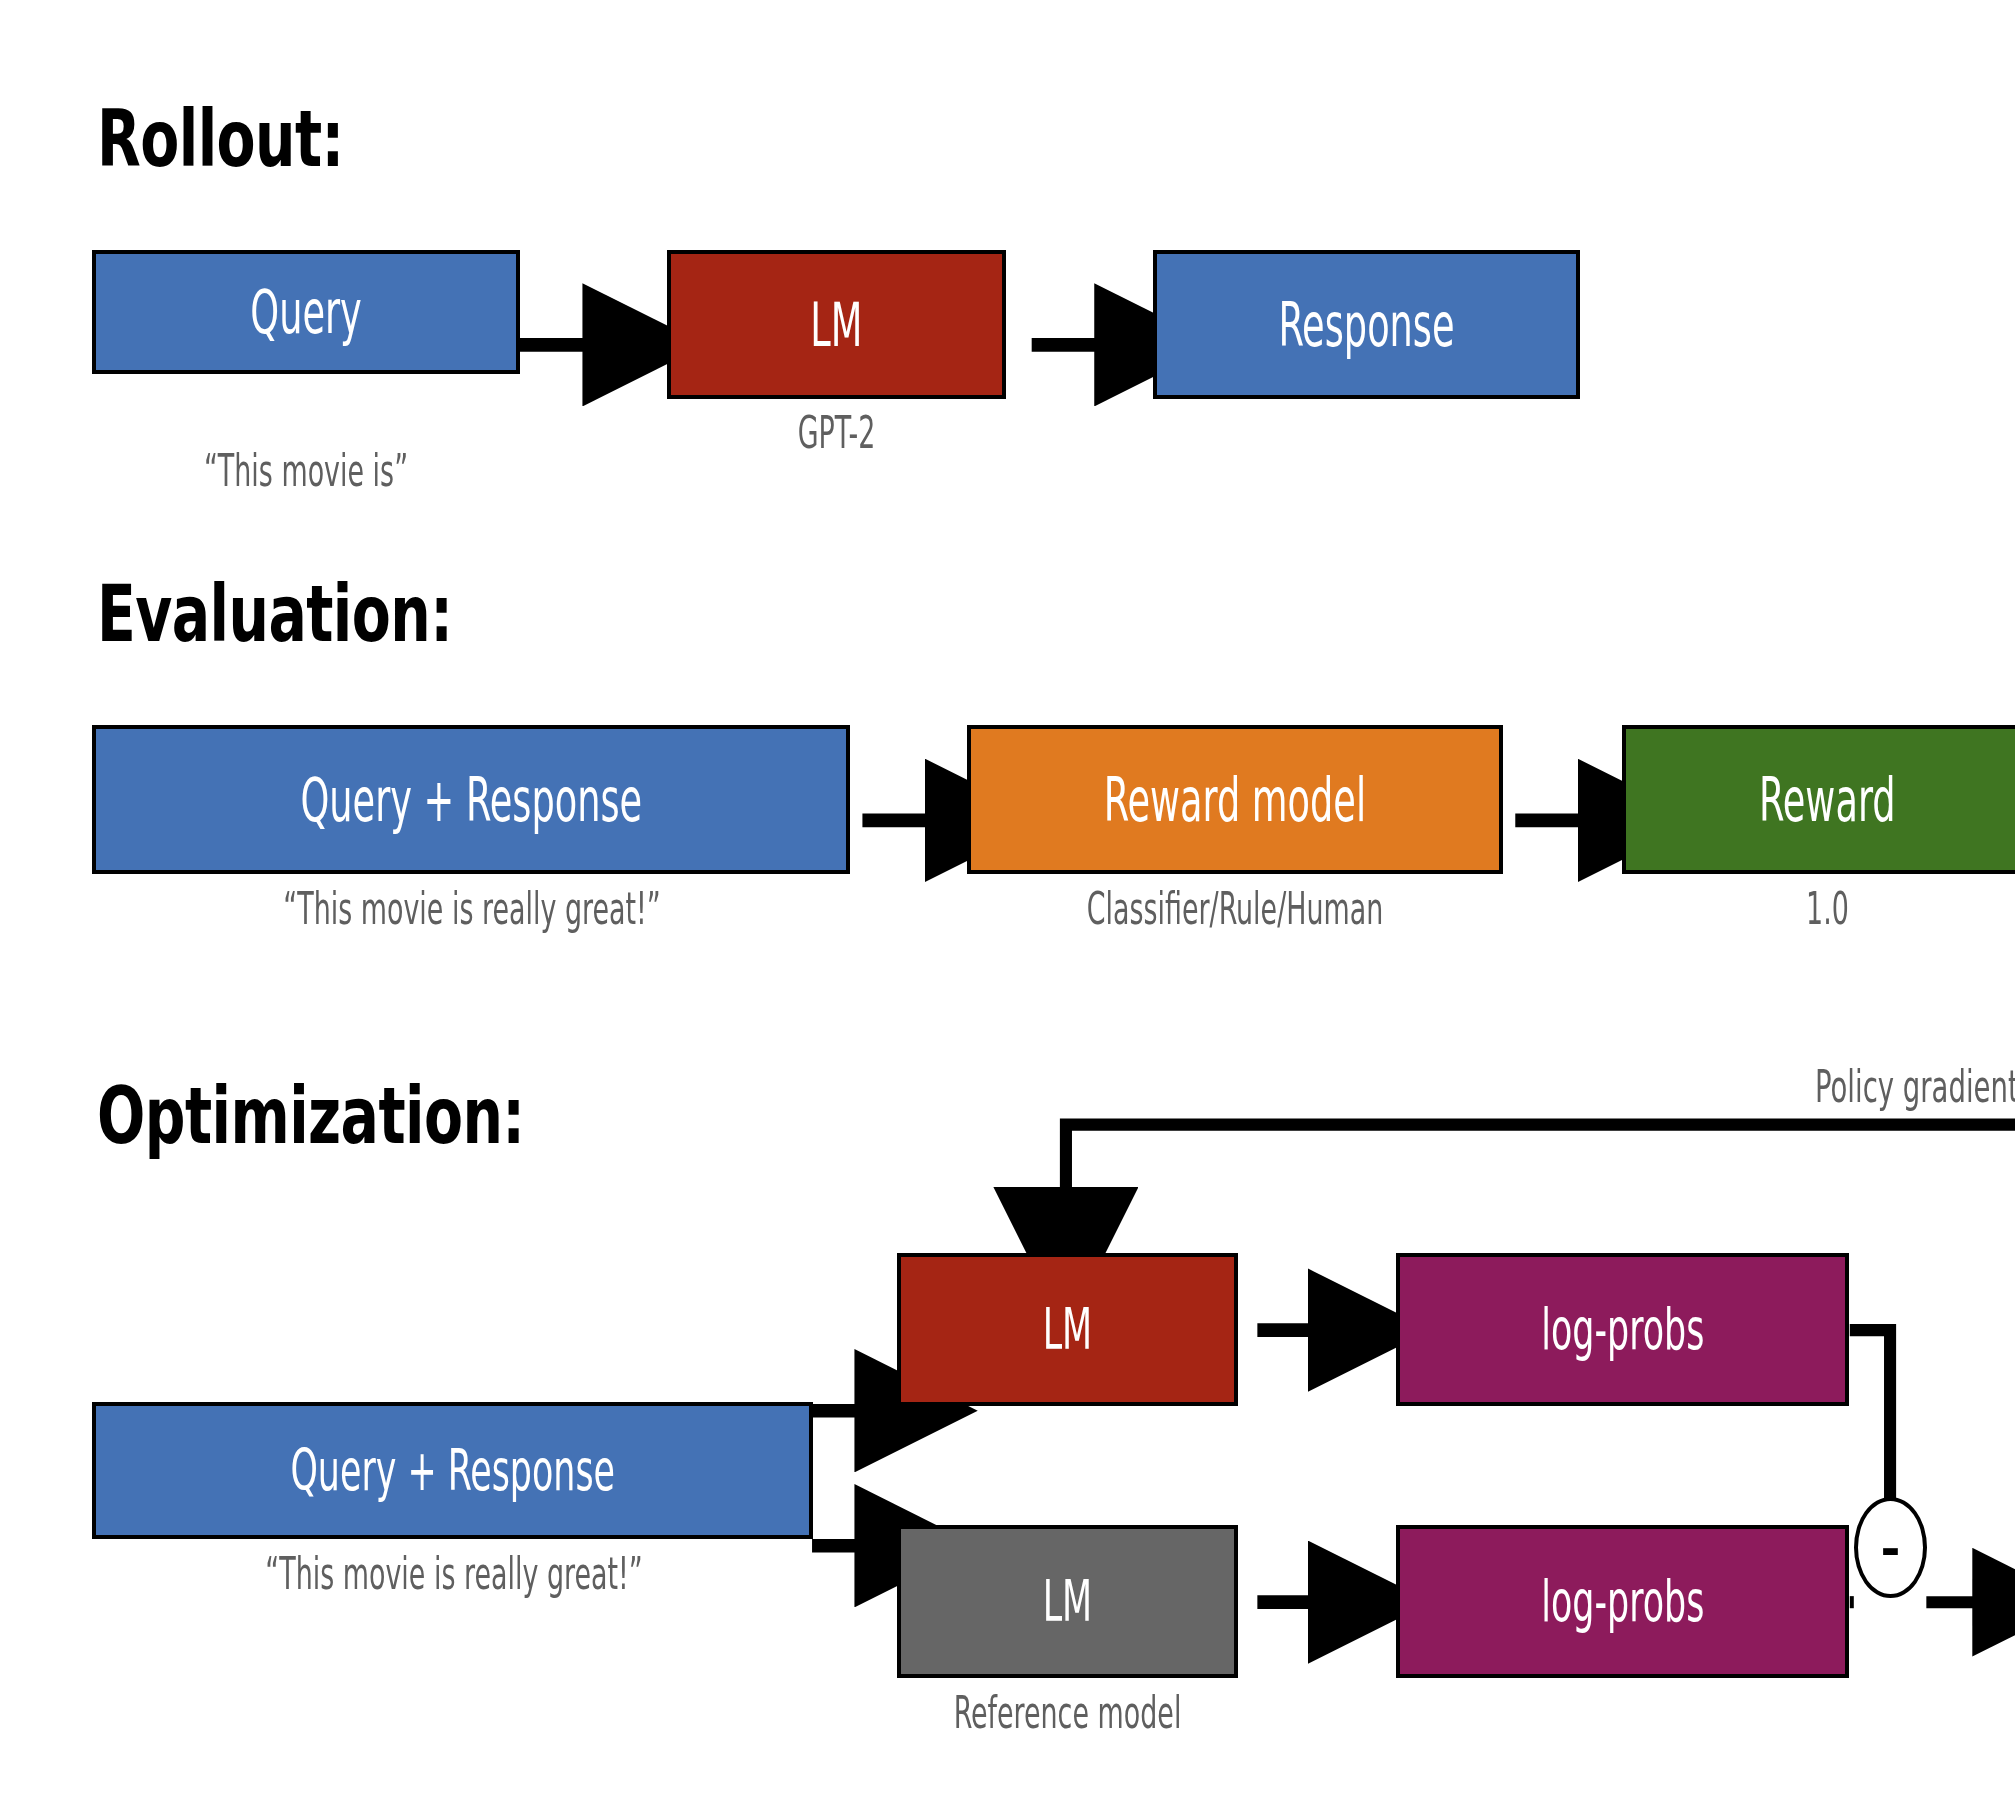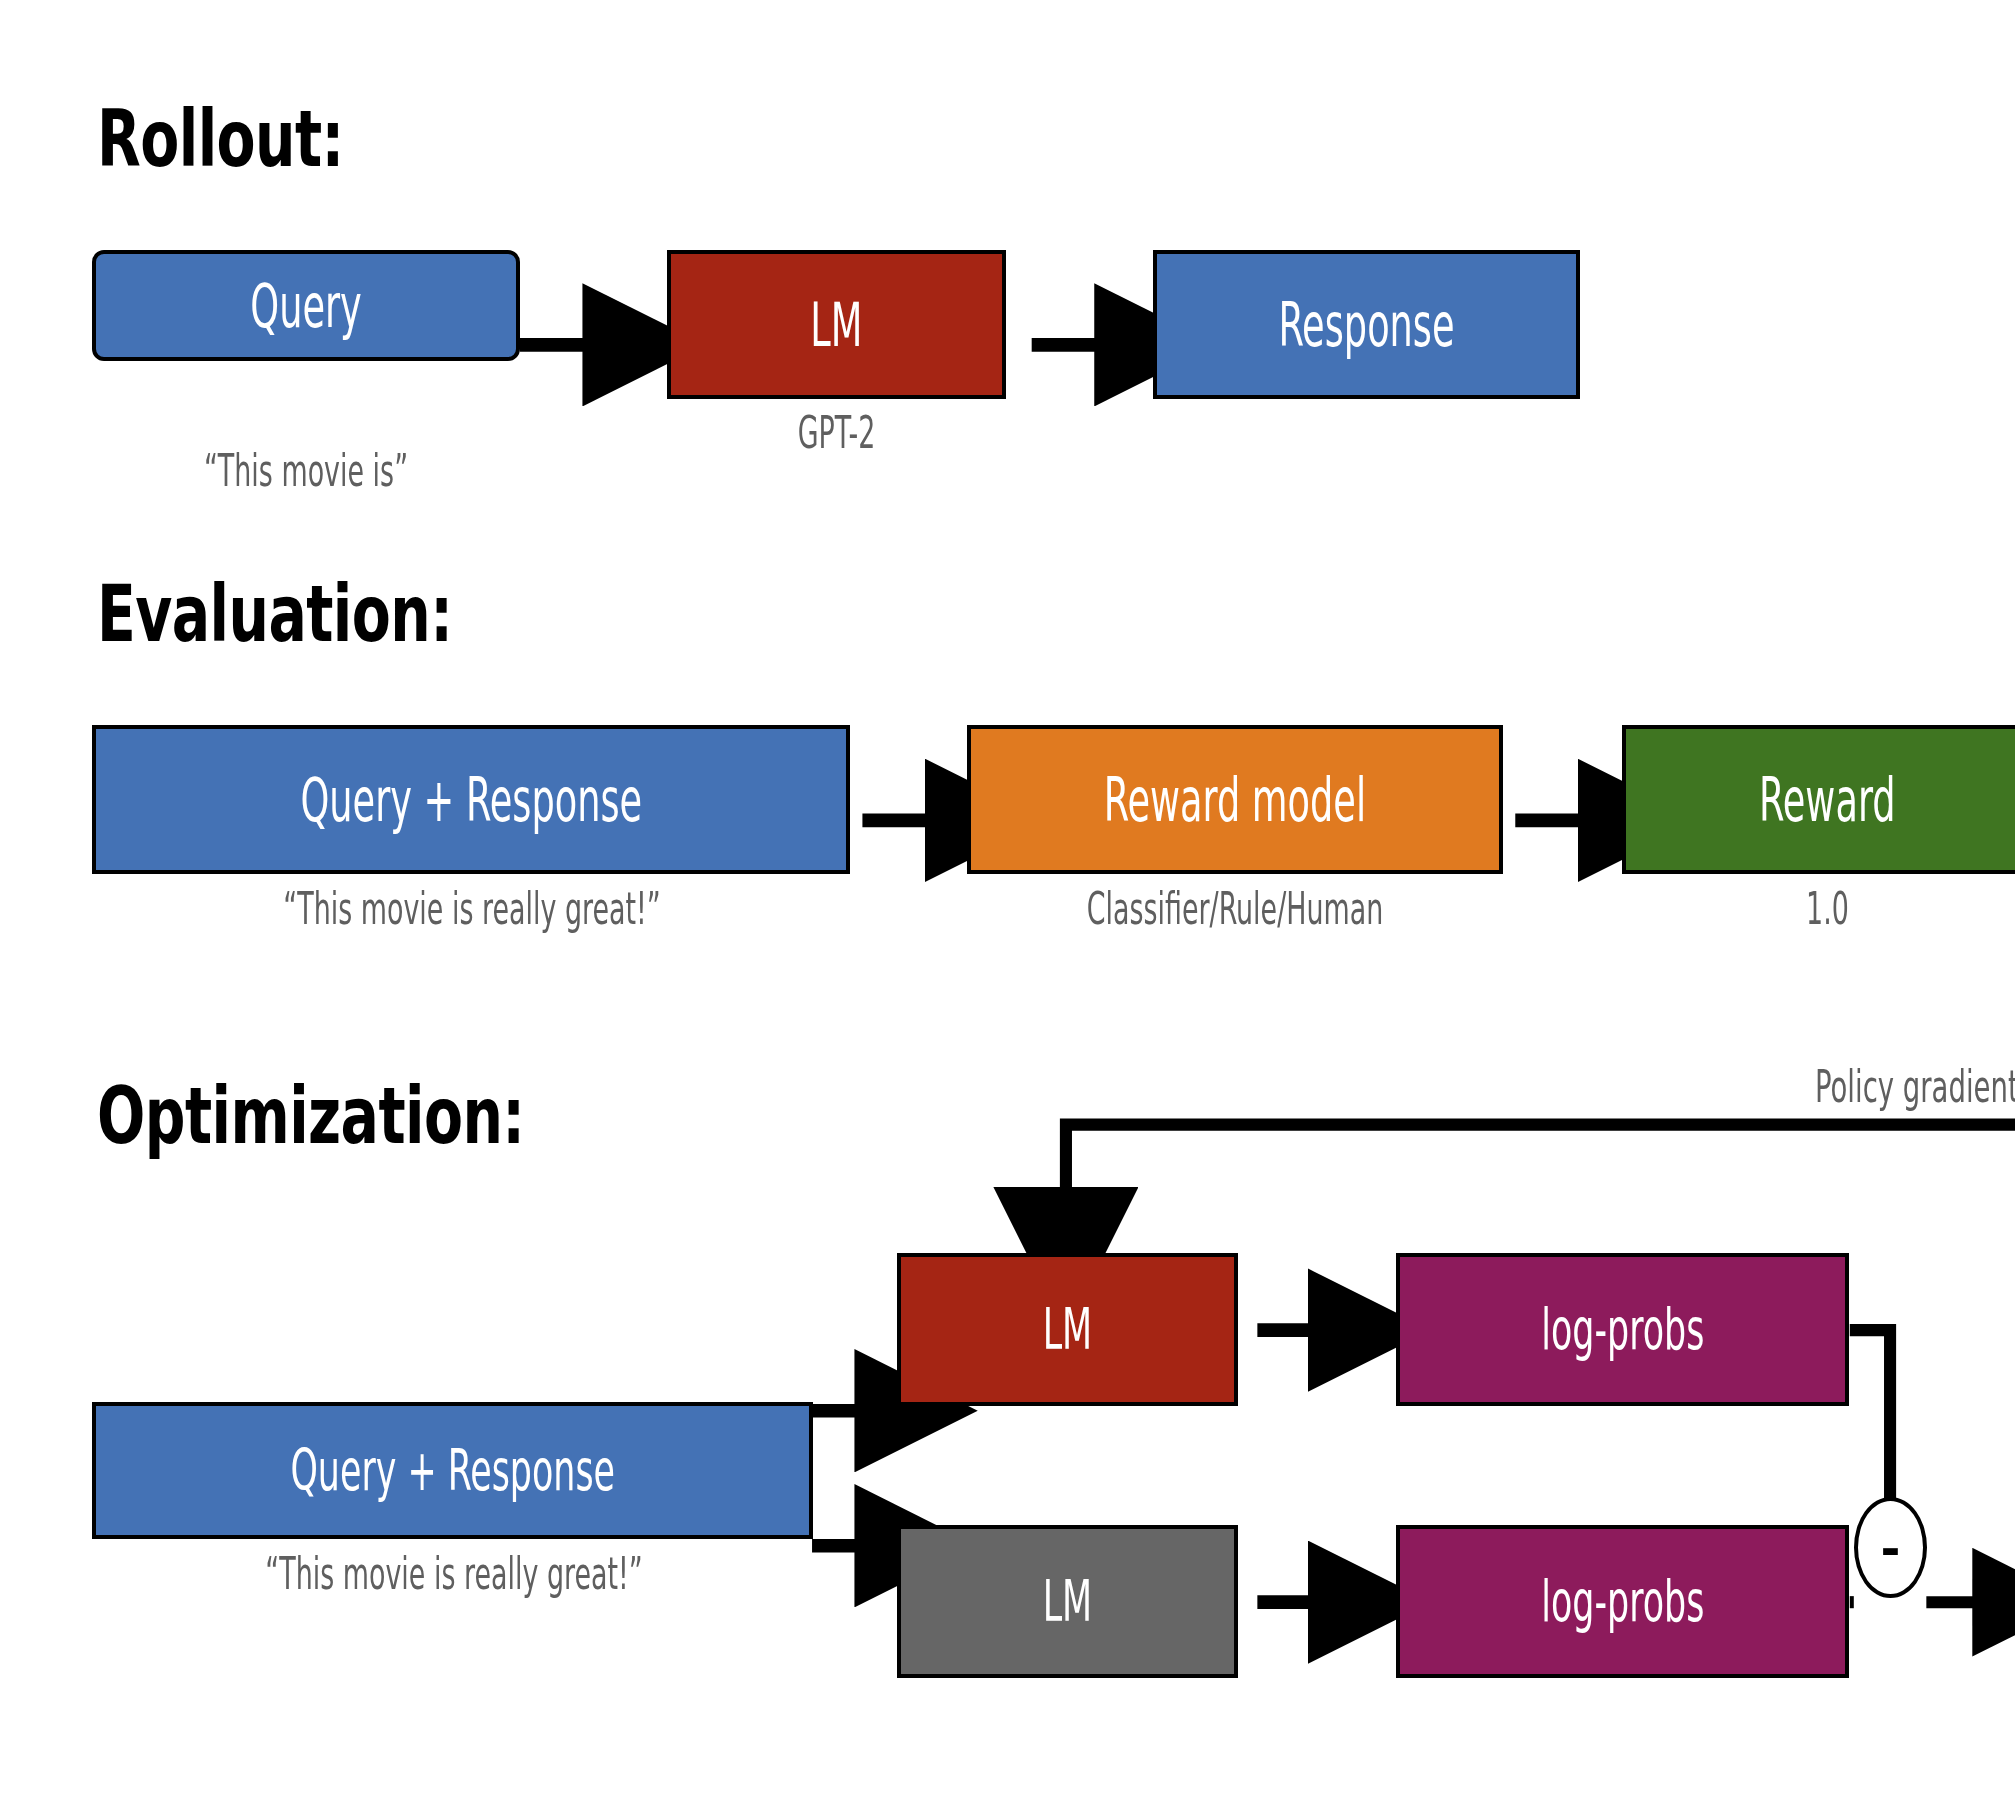--- a/index.html
+++ b/index.html
@@ -141,21 +141,21 @@
   </div>
 
   <div class="section-title" style="left:97px; top:568px; font-size:79px;">
     <span>Evaluation:</span>
   </div>
 
   <div class="section-title" style="left:97px; top:1070px; font-size:79px;">
     <span>Optimization:</span>
   </div>
 
-  <div class="node" style="left:92px; top:250px; width:428px; height:111px; background:#4472b5; font-size:60px;border-radius:12px;">
+  <div class="node" style="left:92px; top:250px; width:428px; height:124px; background:#4472b5; font-size:60px;">
     <span class="lbl">Query</span>
   </div>
   <div class="caption" style="left:92px; top:411px; width:428px; font-size:44px;margin-top:38px;">
     <span class="lbl">“This movie is”</span>
   </div>
 
   <div class="node" style="left:667px; top:250px; width:339px; height:149px; background:#a52514; font-size:60px;">
     <span class="lbl">LM</span>
   </div>
   <div class="caption" style="left:667px; top:411px; width:339px; font-size:44px;">
@@ -198,20 +198,23 @@
     <span class="lbl">“This movie is really great!”</span>
   </div>
 
   <div class="node" style="left:897px; top:1253px; width:341px; height:153px; background:#a52514; font-size:57px;">
     <span class="lbl">LM</span>
   </div>
 
   <div class="node" style="left:897px; top:1525px; width:341px; height:153px; background:#666666; font-size:57px;">
     <span class="lbl">LM</span>
   </div>
+  <div class="caption" style="left:866px; top:1691px; width:403px; font-size:44px;">
+    <span class="lbl">Reference model</span>
+  </div>
 
   <div class="node" style="left:1396px; top:1253px; width:453px; height:153px; background:#8d1b5c; font-size:57px;">
     <span class="lbl">log-probs</span>
   </div>
 
   <div class="node" style="left:1396px; top:1525px; width:453px; height:153px; background:#8d1b5c; font-size:57px;">
     <span class="lbl">log-probs</span>
   </div>
 
   <div class="opnode" style="left:1854px; top:1547px; width:73px; height:101px; font-size:48px; transform:translateY(-50px);">

